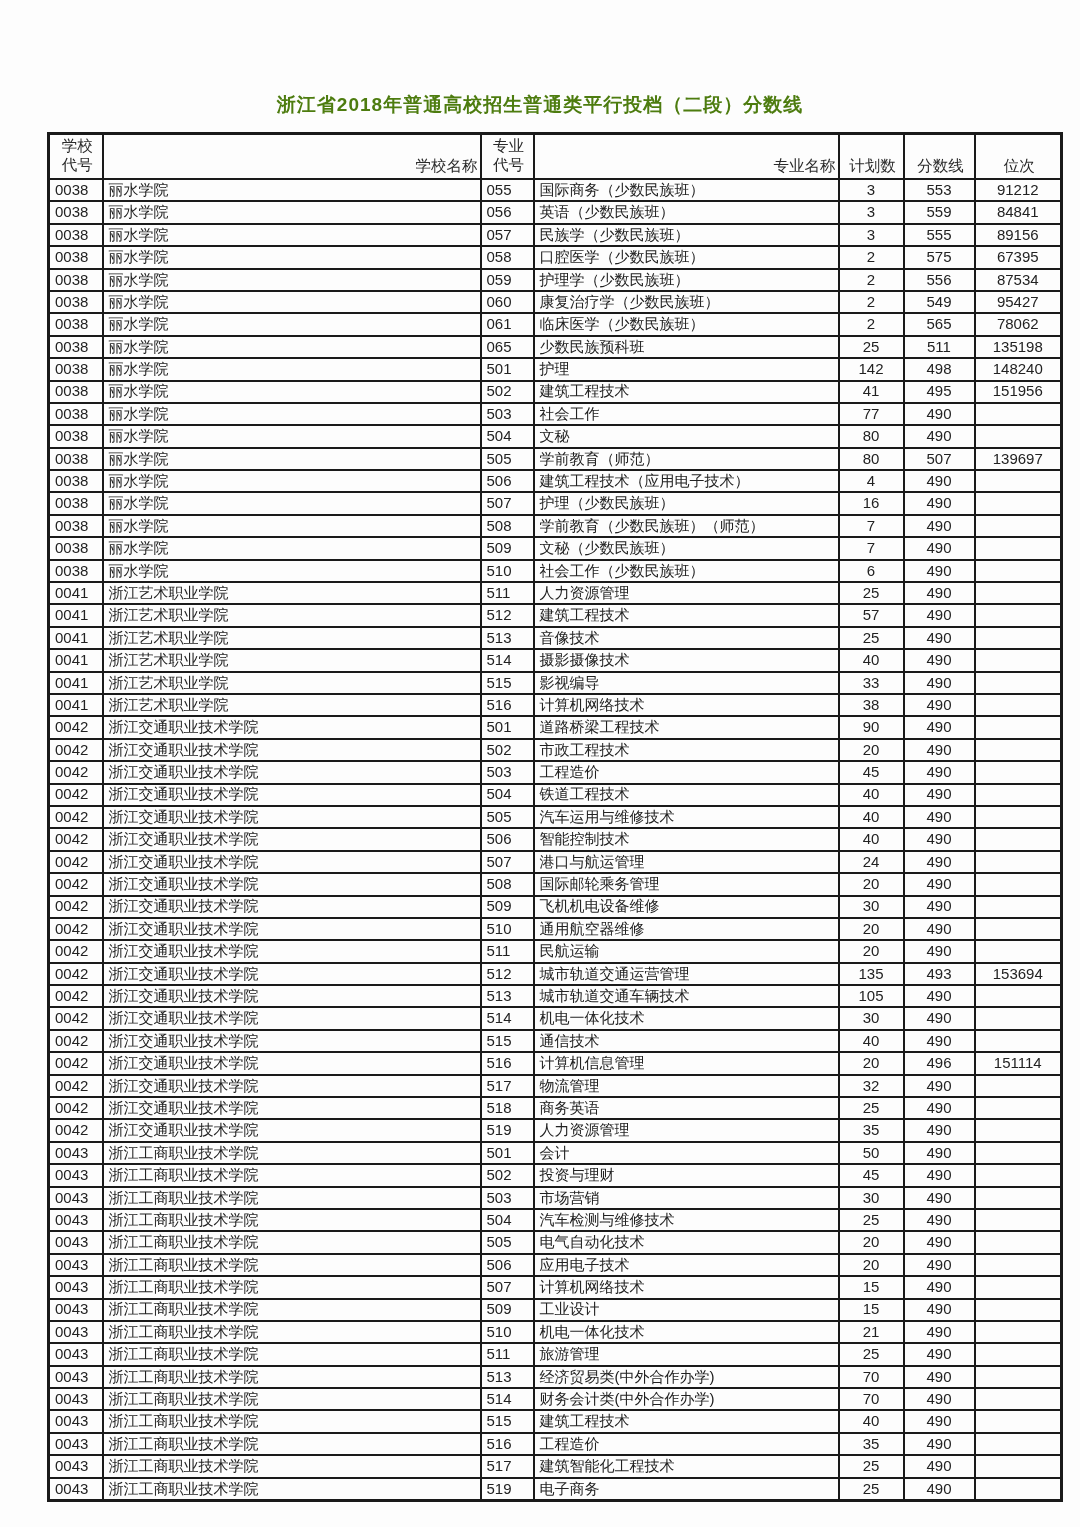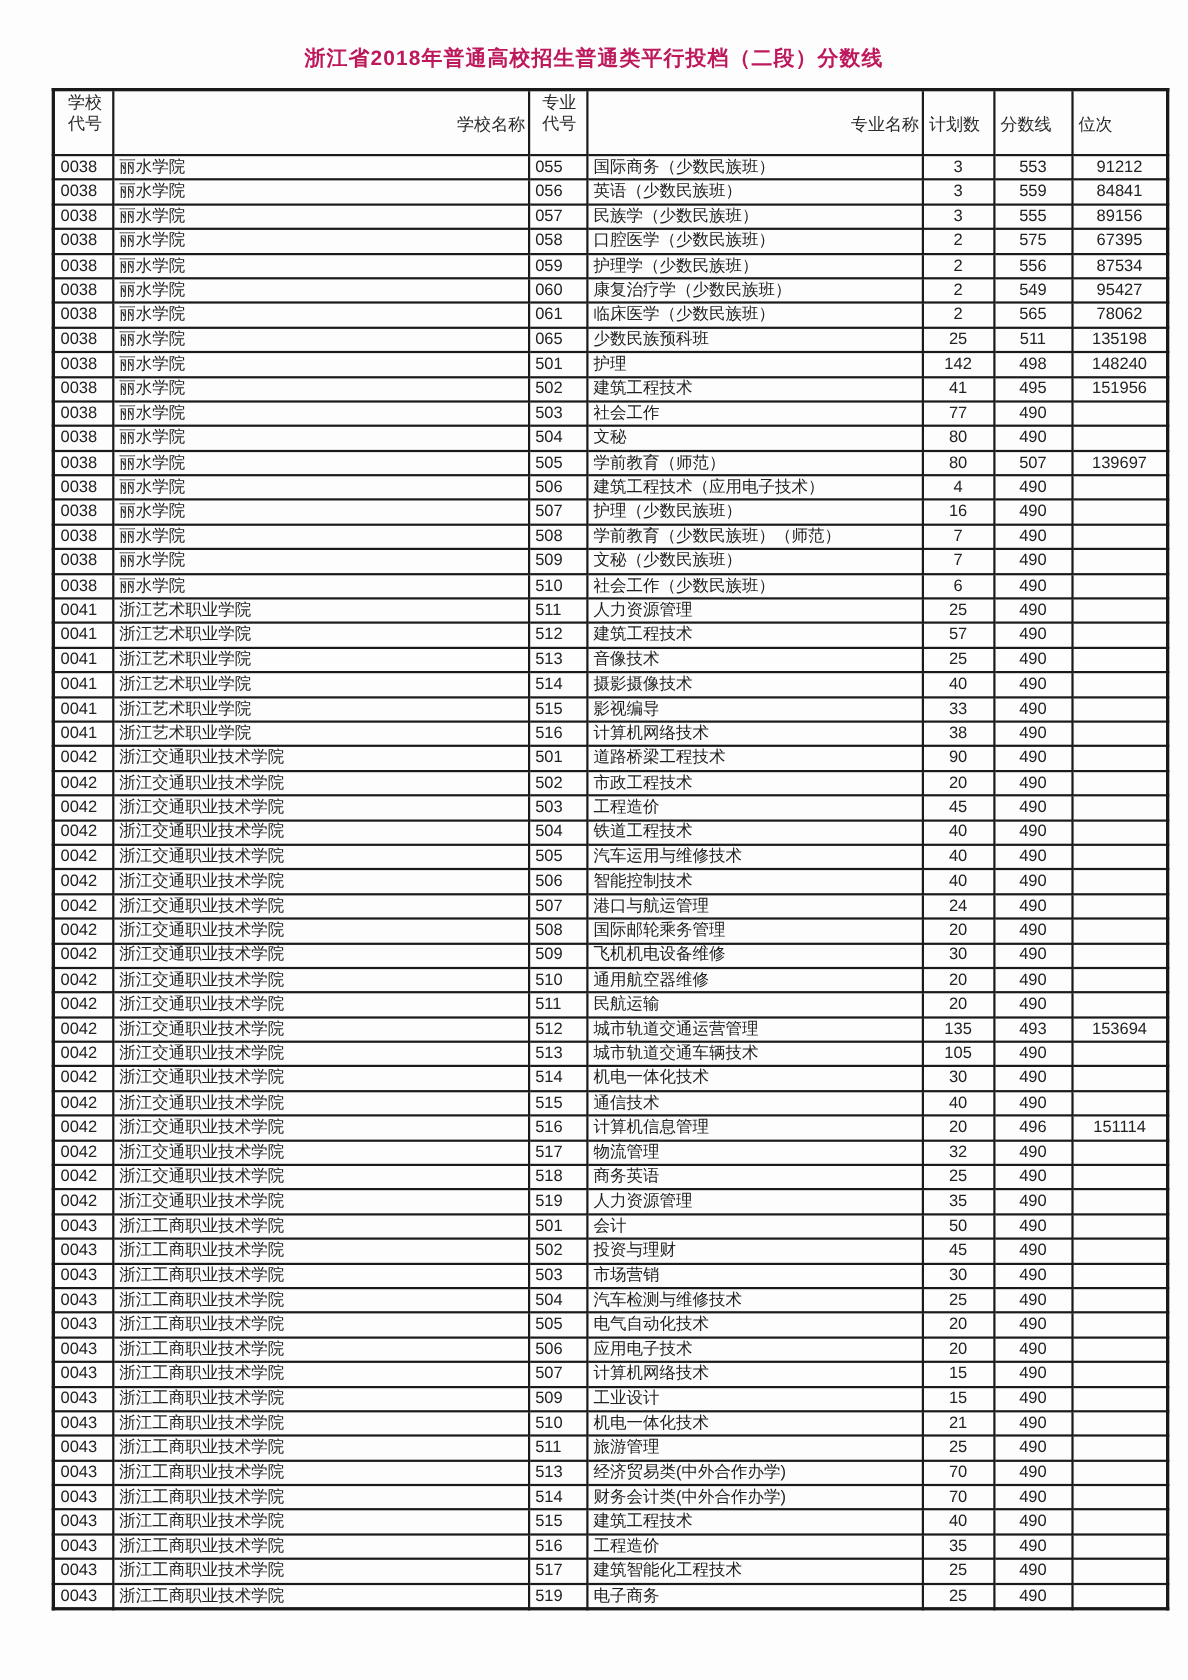--- a/index.html
+++ b/index.html
@@ -8,26 +8,26 @@
   }
   body {
     width: 1080px;
     height: 1527px;
     background: #fdfdfd;
     font-family: "Liberation Sans", sans-serif;
     color: #1c1c1c;
     overflow: hidden;
   }
   .doc-title {
-    margin-top: 40px;
+    margin-top: 92px;
     text-align: center;
     font-size: 19px;
     font-weight: 600;
     letter-spacing: 1px;
-    color: #be185d;
+    color: #4d7c0f;
   }
   table.score-table {
     margin: 14px 0 0 47px;
     width: 1013px;
     border-collapse: collapse;
     table-layout: fixed;
     border: 3px solid #1a1a1a;
   }
   .score-table td {
     border: 2px solid #1a1a1a;
@@ -44,27 +44,27 @@
   col.c-major-code  { width: 53px; }
   col.c-major-name  { width: 305px; }
   col.c-plan        { width: 65px; }
   col.c-score       { width: 71px; }
   col.c-rank        { width: 87px; }
 
   
   .score-table thead td {
     height: 39px;
     vertical-align: bottom;
-    padding-bottom: 18px;
+    padding-bottom: 4px;
     font-size: 15.5px;
     color: #2a2a2a;
   }
   .hdr-two-line { text-align: center; padding: 0 0 3px 0; }
   .hdr-two-line div { line-height: 19px; }
-  .hdr-center { padding: 0 0 3px 0; }
+  .hdr-center { text-align: center; padding: 0 0 3px 0; }
   .hdr-left { text-align: right; }
 
   
   .score-table tbody td { height: 20.4px; }
   .score-table tbody td.num {
     text-align: center;
     padding: 0;
     font-size: 15px;
   }
 </style>

